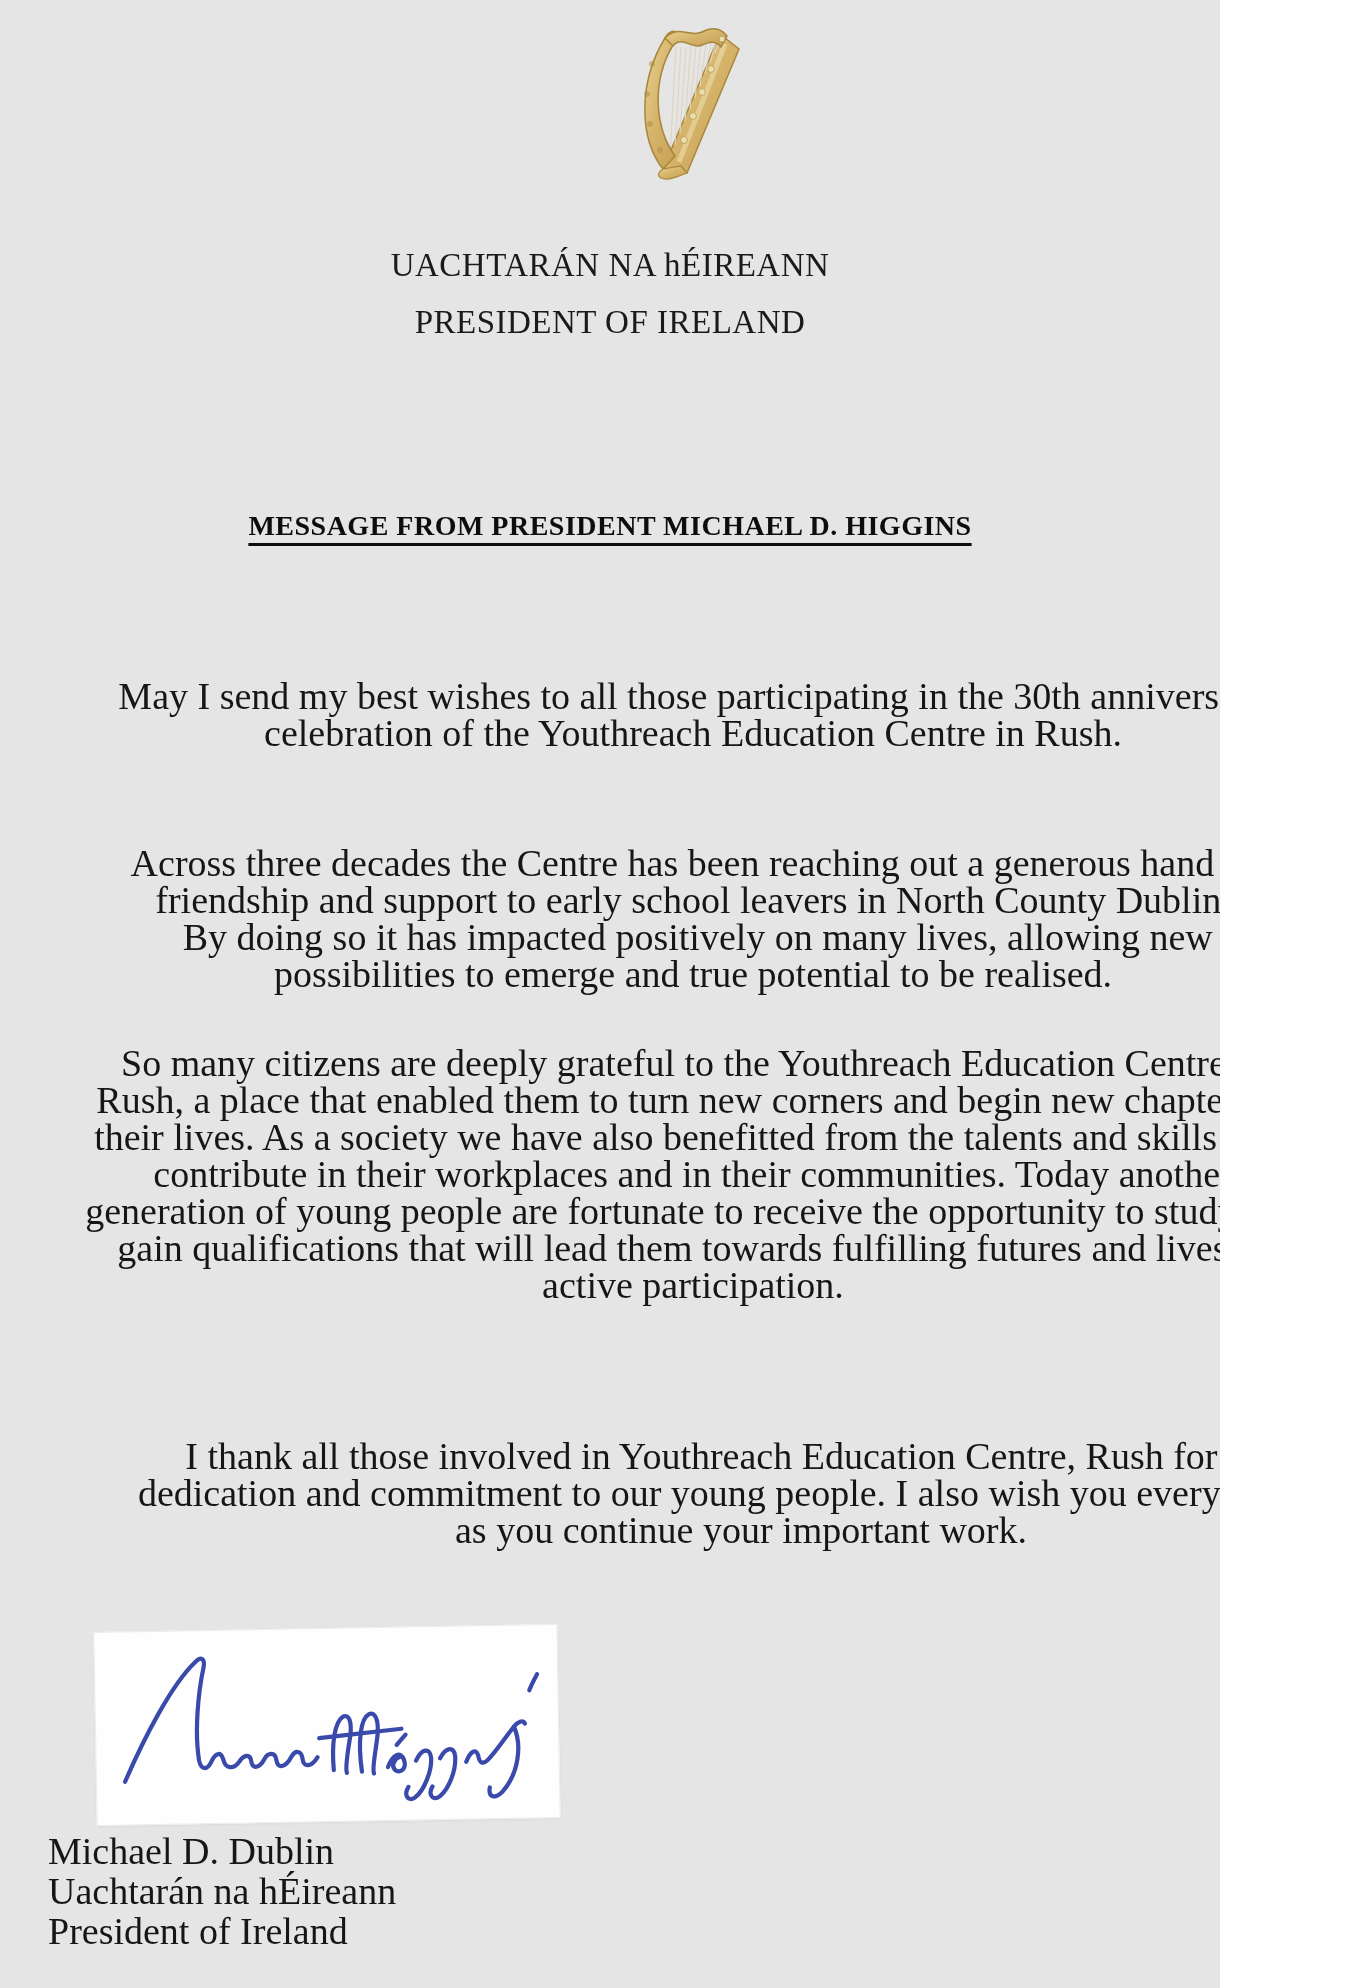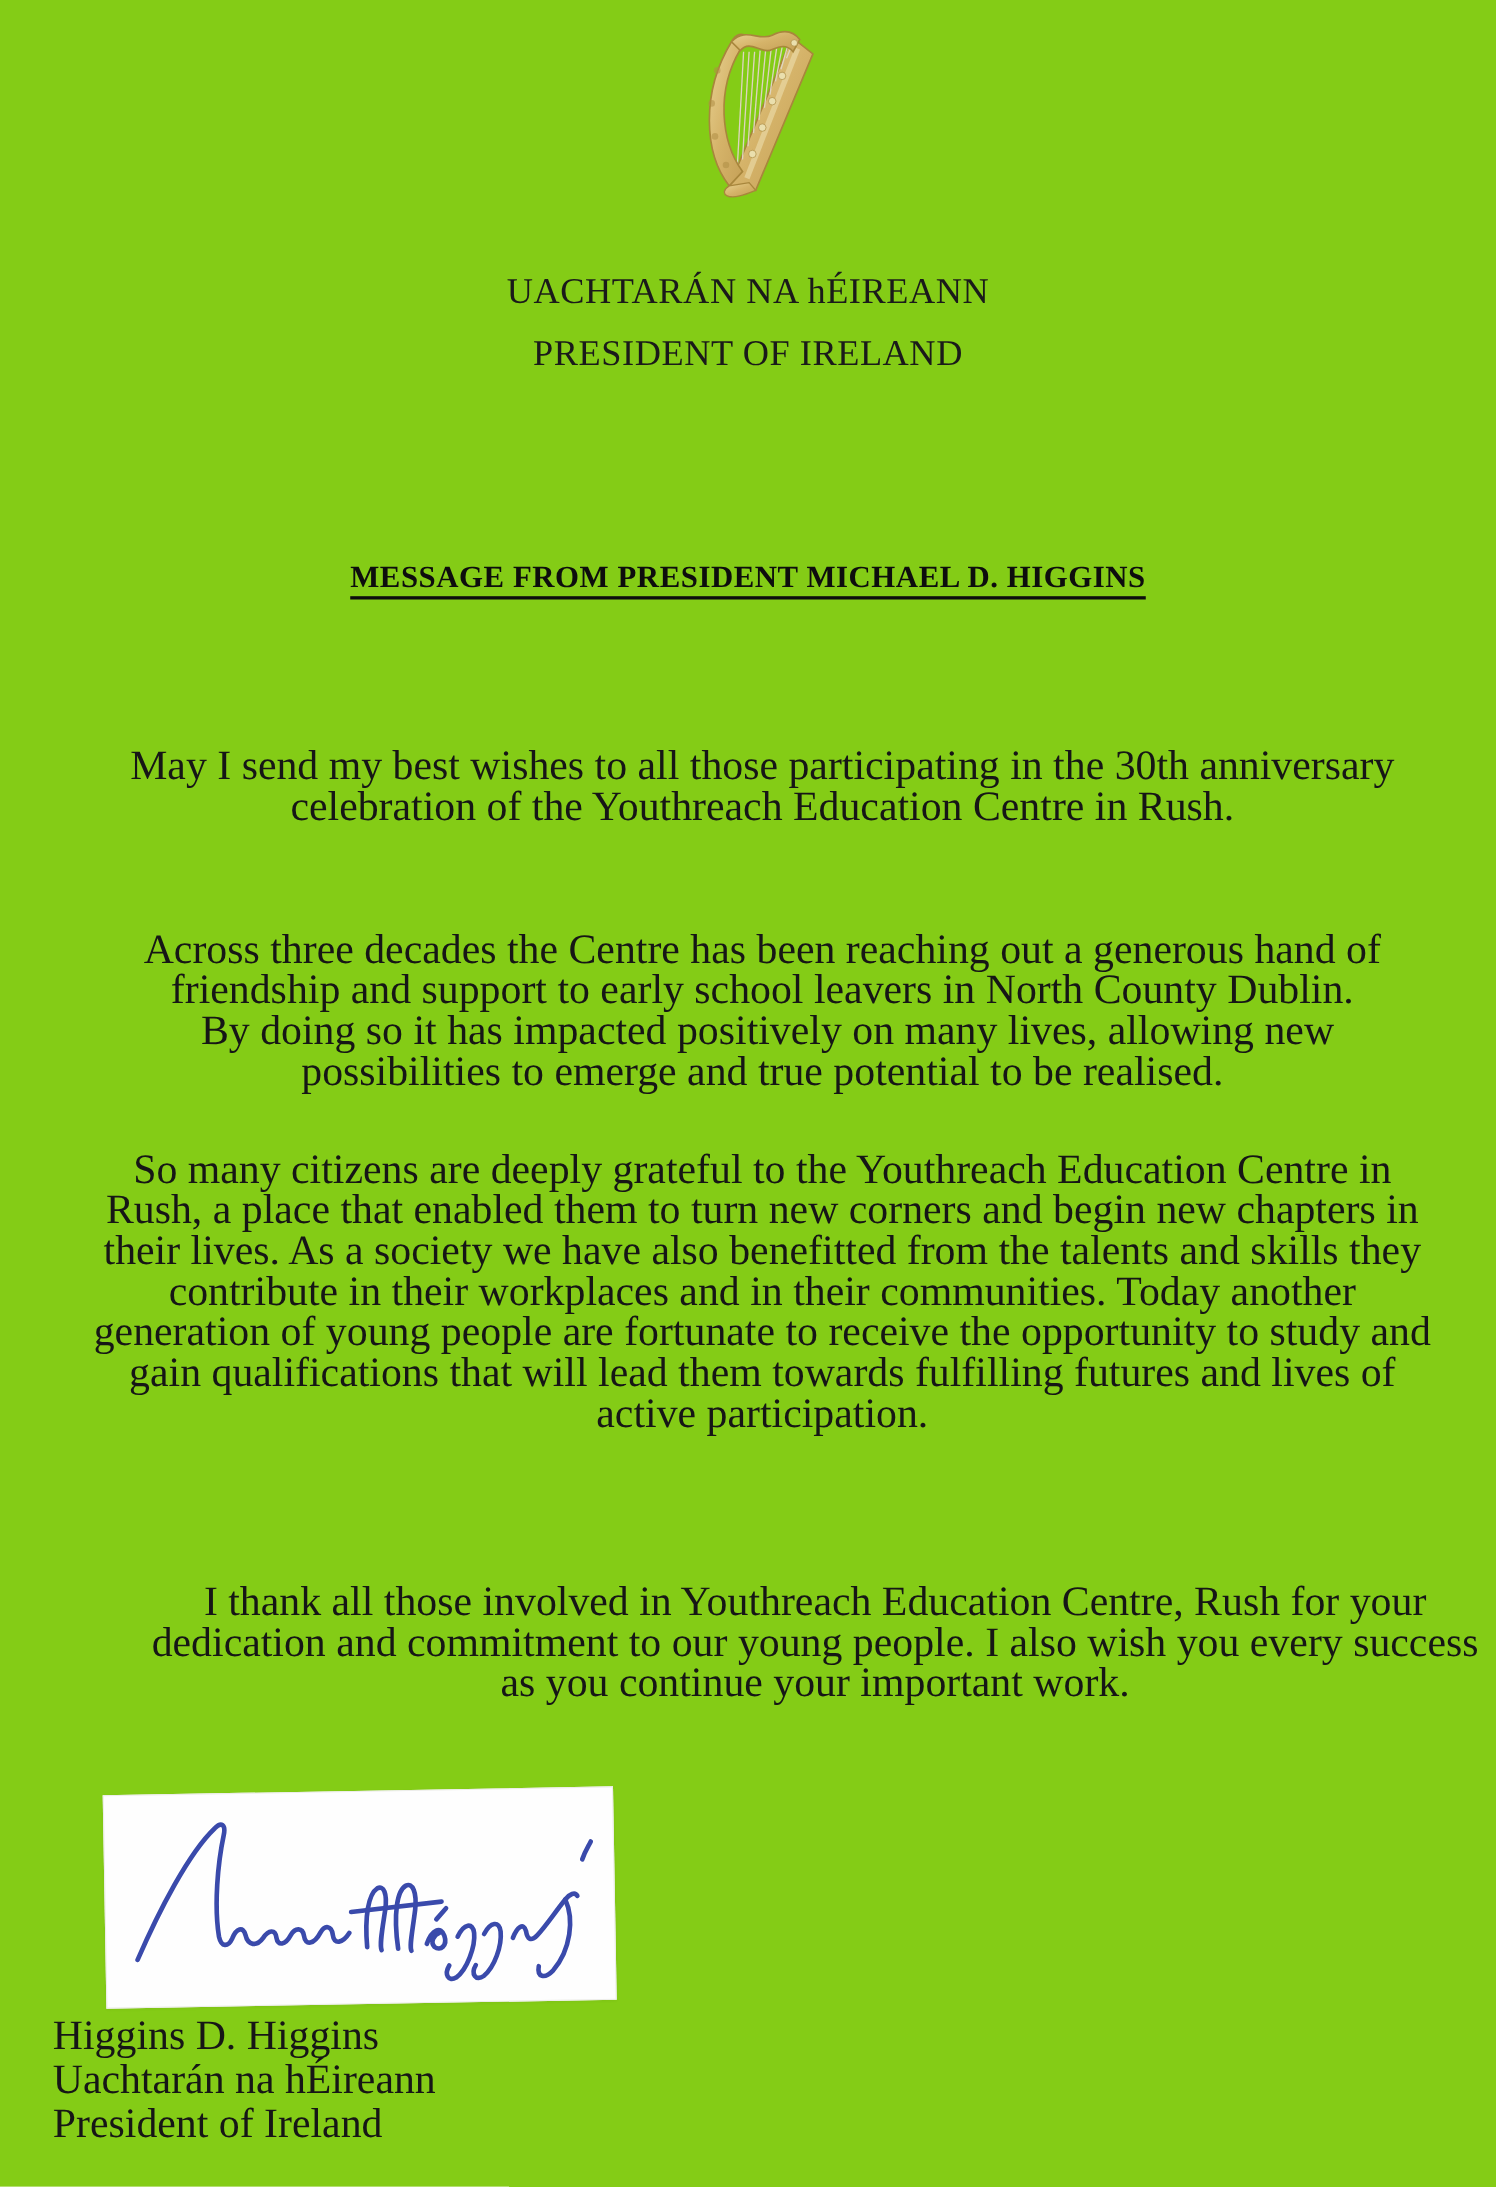--- a/index.html
+++ b/index.html
@@ -2,23 +2,23 @@
 <html><head>
 <meta charset="utf-8">
 <style>
   html, body {
     margin: 0;
     padding: 0;
     background: #ffffff;
   }
   .page {
     position: relative;
-    width: 1360px;
+    width: 1220px;
     height: 1988px;
-    background: #84cc16;
+    background: #e5e5e5;
     overflow: hidden;
     font-family: "Liberation Serif", "DejaVu Serif", serif;
     color: #141414;
   }
   .harp {
     position: absolute;
     left: 632px;
     top: 22px;
     width: 112px;
     height: 160px;
@@ -183,18 +183,18 @@
         <path d="M368,134 C372,124 378,120 380,128 C381,135 384,138 390,132 C398,124 406,112 416,100 C420,95 425,93 427,97"></path>
 
         <path d="M416,100 C424,118 420,146 404,164 C396,172 389,170 391,160"></path>
 
         <path d="M432,64 C435,56 438,52 440,48"></path>
       </g>
     </svg>
   </div>
 
   <div class="signoff">
-    <div>Higgins D. Higgins</div>
+    <div>Michael D. Dublin</div>
     <div>Uachtarán na hÉireann</div>
     <div>President of Ireland</div>
   </div>
 
 </div>
 
 </body></html>

